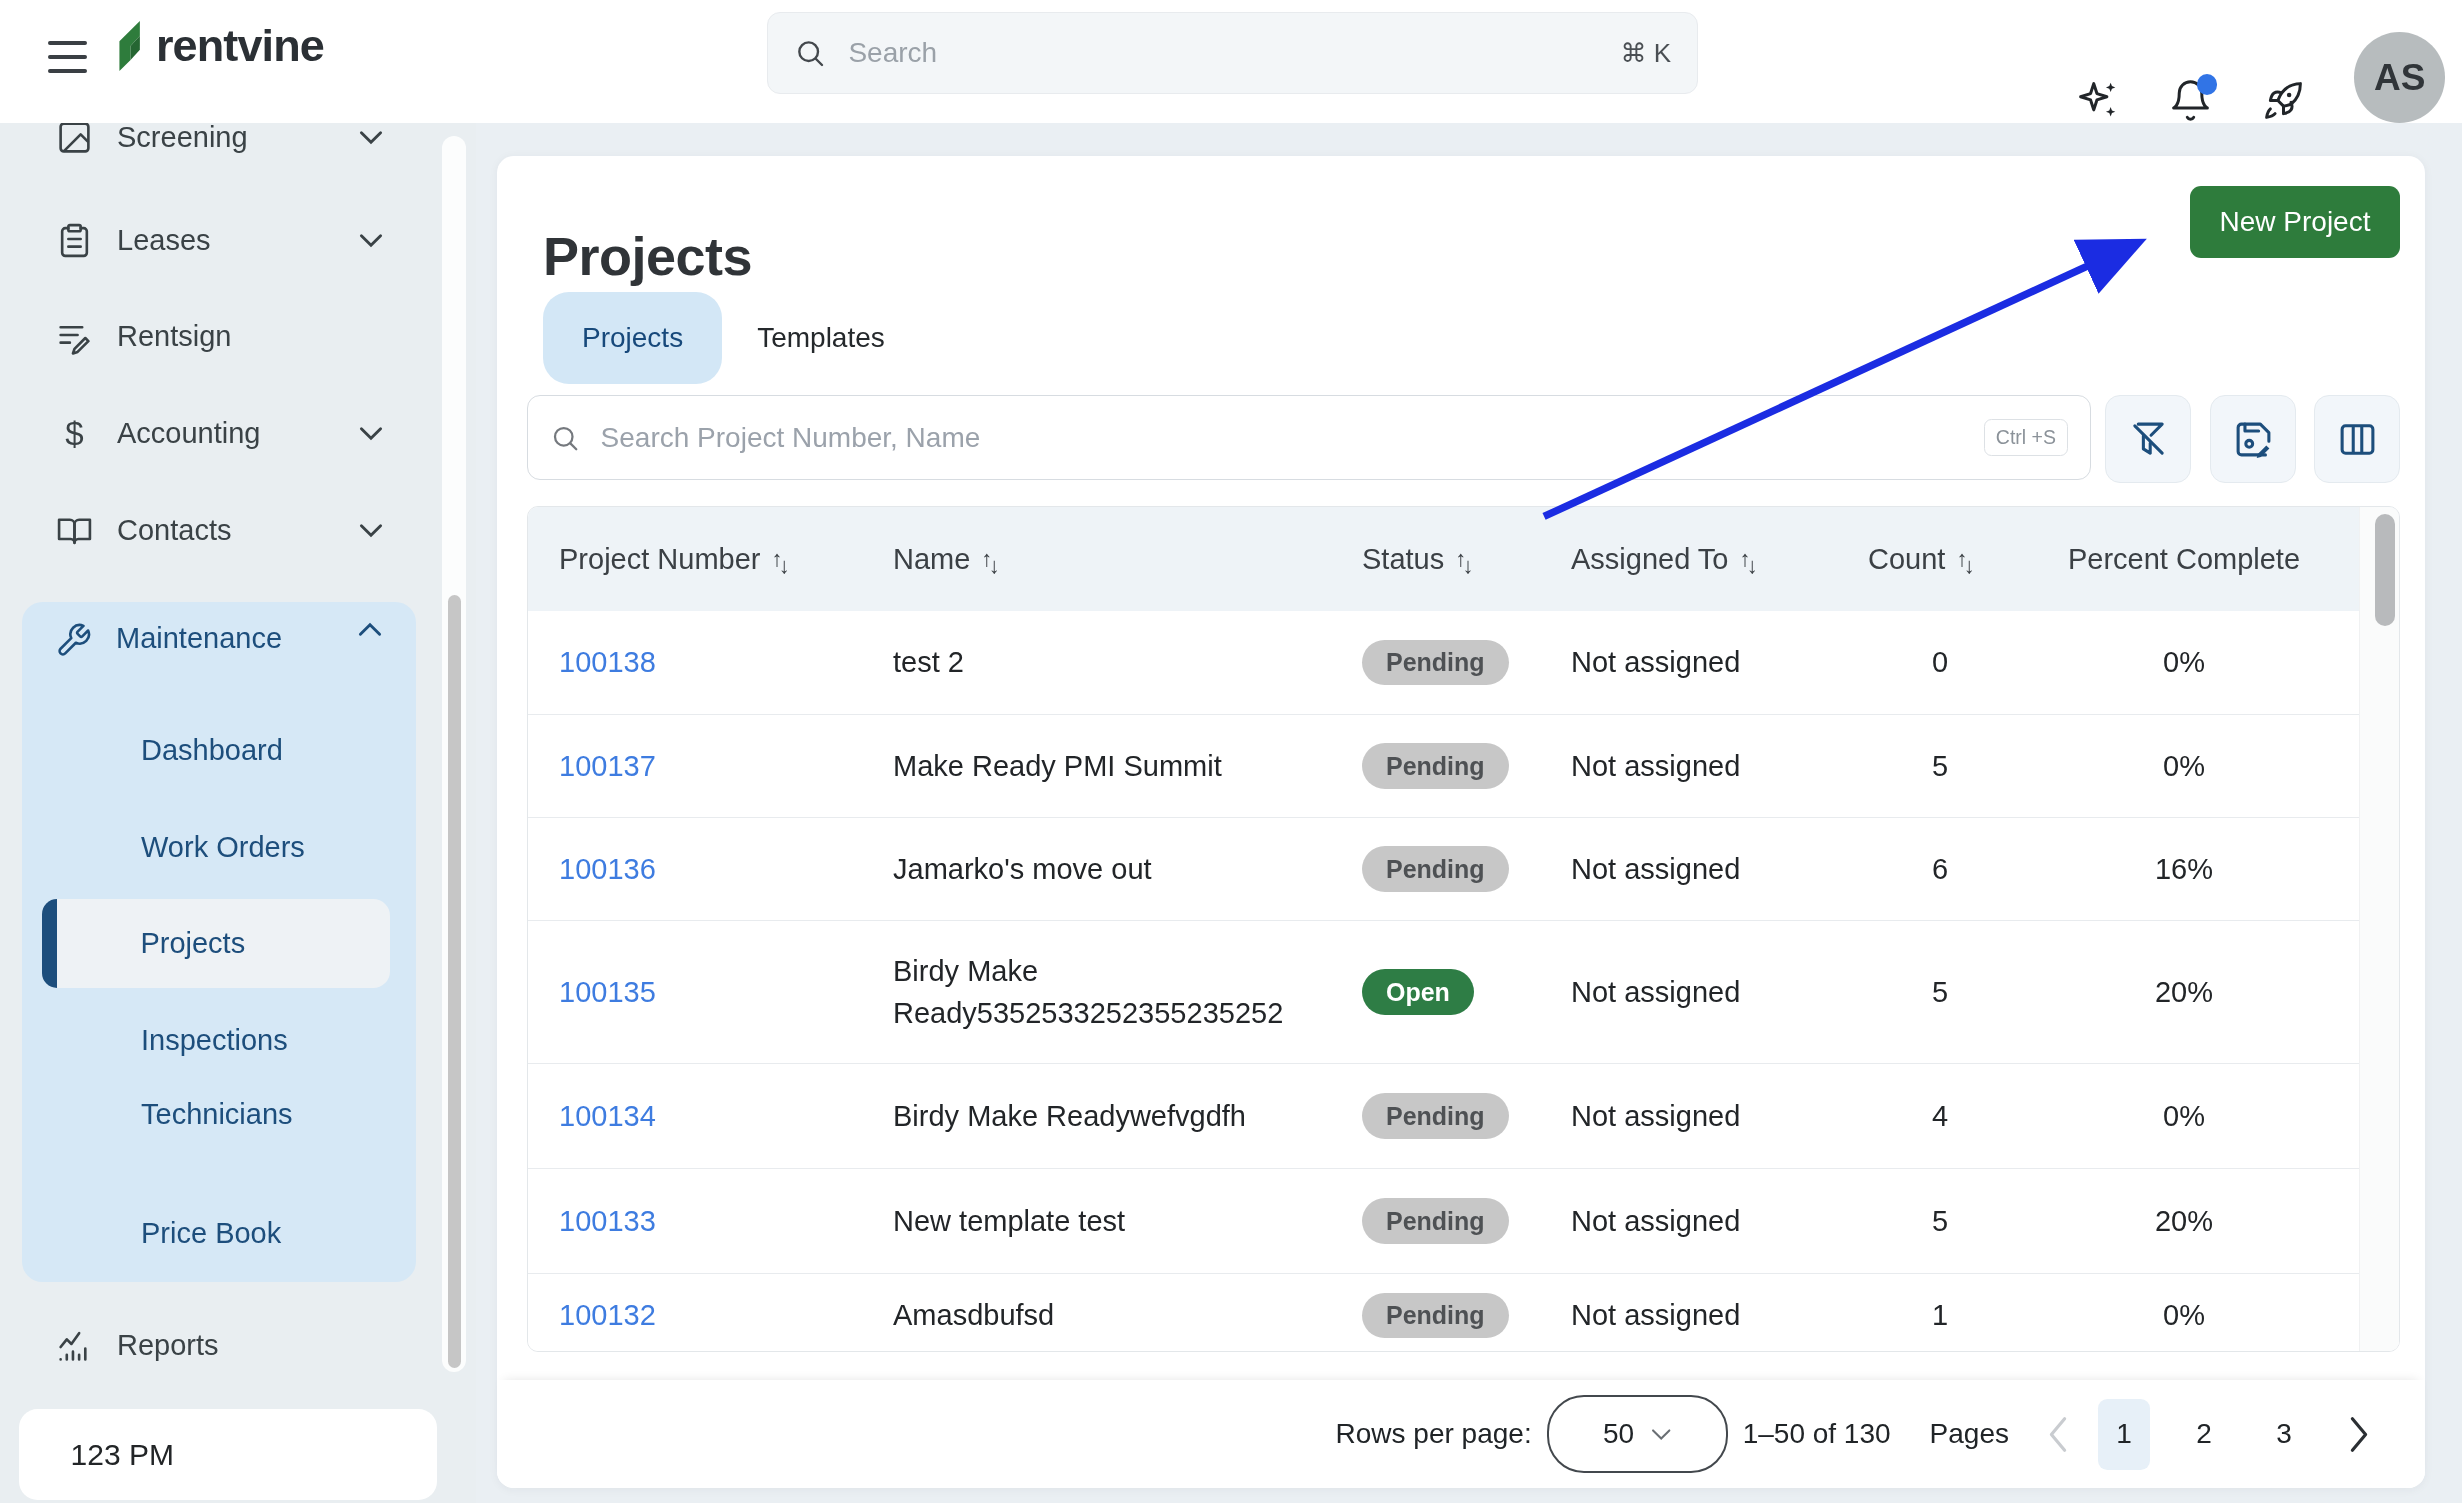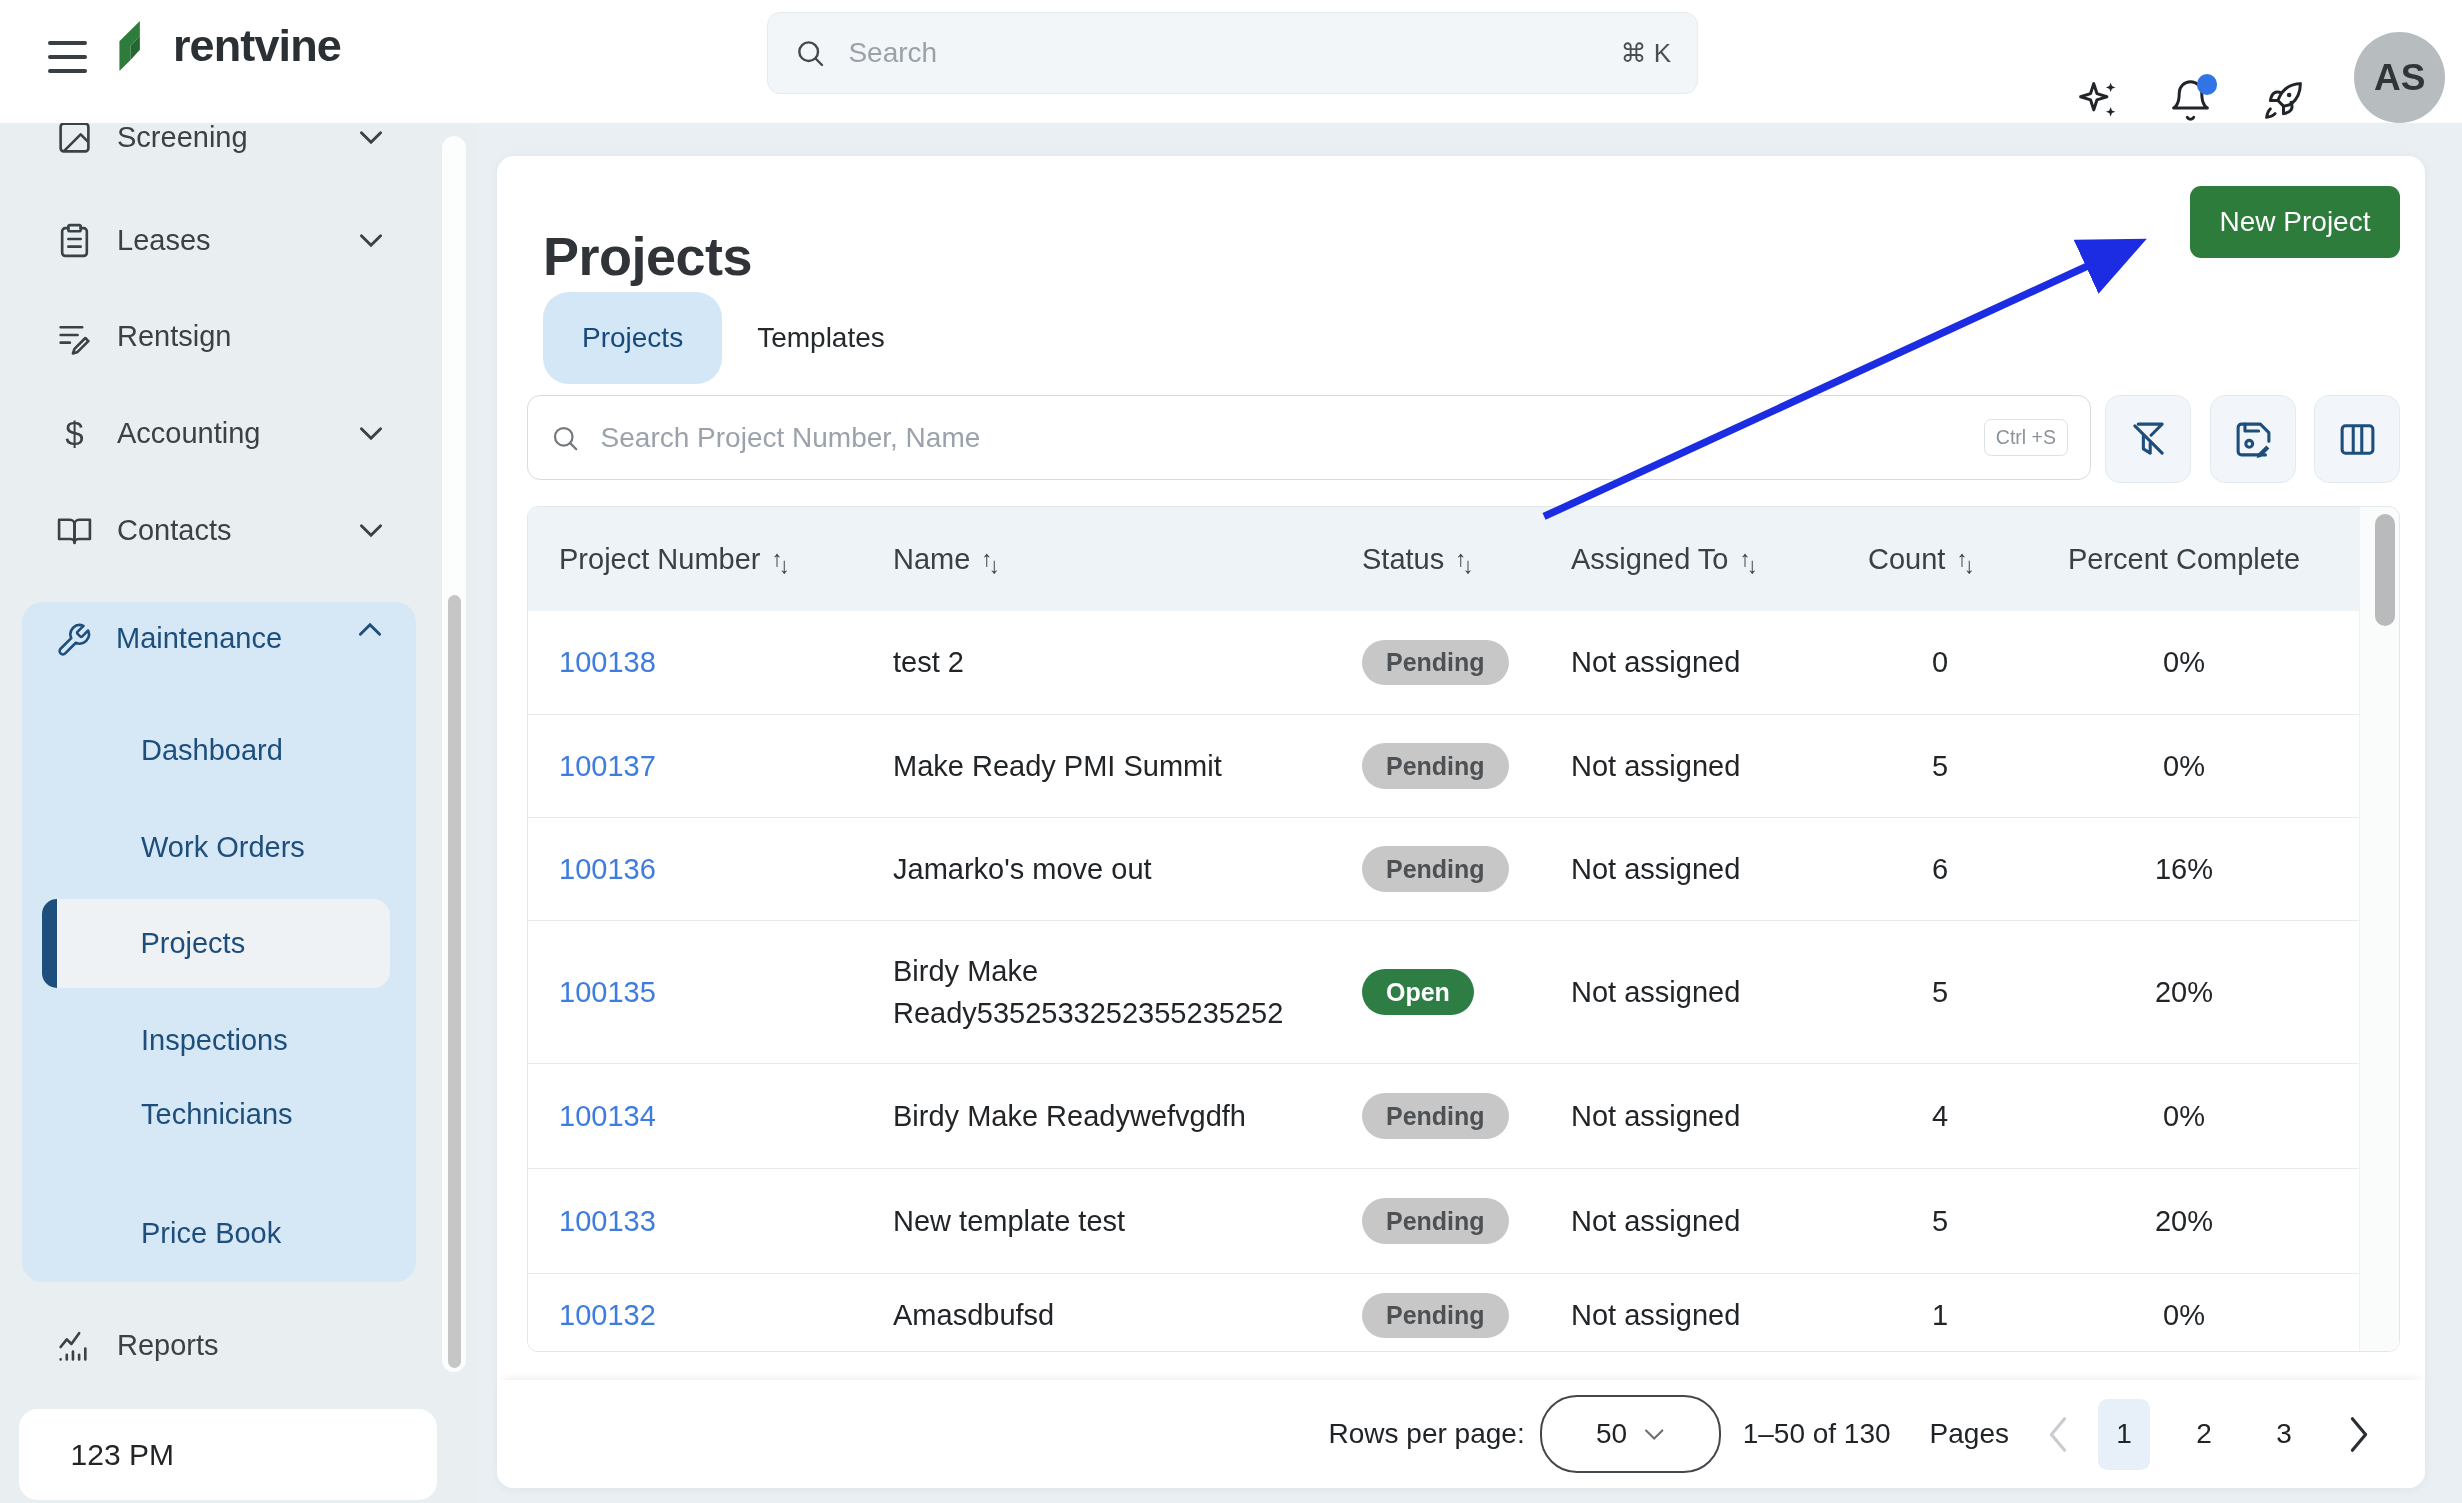--- a/index.html
+++ b/index.html
@@ -4,21 +4,21 @@
 <style>
   html,body{margin:0;padding:0;}
   body{width:2462px;height:1503px;overflow:hidden;background:#eaeff3;
        font-family:"Liberation Sans","DejaVu Sans",sans-serif;color:#30353a;}
   .page{position:relative;width:2462px;height:1503px;}
 
   
   .topbar{position:absolute;left:0;top:0;width:2462px;height:123px;background:#ffffff;}
   .hamburger{position:absolute;left:48px;top:41px;width:39px;height:32px;display:flex;flex-direction:column;justify-content:space-between;cursor:pointer;}
   .hamburger span{display:block;height:3.7px;border-radius:1.9px;background:#3a3f44;}
-  .logo{position:absolute;left:112px;top:18.6px;display:flex;align-items:center;gap:22px;}
+  .logo{position:absolute;left:112px;top:18.6px;display:flex;align-items:center;gap:5px;}
   .logo svg{width:39px;height:54px;}
   .logo-text{font-size:45px;font-weight:700;letter-spacing:-0.9px;color:#2b3035;}
   .gsearch{position:absolute;left:767px;top:12px;width:931px;height:82px;background:#f3f6f8;
            border:1.9px solid #e8ebee;border-radius:13px;display:flex;align-items:center;padding:0 26px;box-sizing:border-box;}
   .gsearch svg{width:32px;height:32px;color:#43484d;flex:0 0 auto;}
   .gsearch input{flex:1;border:none;background:transparent;outline:none;margin-left:20.4px;
                  font-size:28px;color:#30353a;font-family:inherit;}
   .gsearch input::placeholder{color:#9aa1a8;}
   .gshort{font-size:26px;color:#4a4f54;white-space:nowrap;}
   .top-actions{position:absolute;right:16.7px;top:0;height:123px;display:flex;align-items:flex-end;gap:48px;}
@@ -98,21 +98,21 @@
   .v-scroll{position:absolute;right:3.7px;top:7.4px;width:20.4px;height:112px;background:#b8babc;border-radius:10.2px;cursor:pointer;}
   .v-track{position:absolute;right:0;top:0;bottom:0;width:39px;background:#fafbfb;border-left:1.9px solid #f0f1f2;}
 
   
   .pager{position:absolute;left:0;right:0;bottom:0;height:108px;background:#fff;border-radius:0 0 16.7px 16.7px;
          display:flex;align-items:center;justify-content:flex-end;padding-right:54px;
          box-shadow:0 -5.6px 11px -7.4px rgba(0,0,0,.12);font-size:28px;color:#202427;}
   .rpp-select{margin-left:15px;width:177px;height:74px;border:2.8px solid #43484d;border-radius:37px;display:flex;
               align-items:center;justify-content:center;gap:16.7px;cursor:pointer;}
   .rpp-select .chev{width:20.4px;height:13px;color:#6a6f74;}
-  .pg-range{margin-left:22px;}
+  .pg-range{margin-left:15px;}
   .pg-label{margin-left:39px;}
   .pg-chev{margin-left:37px;width:24px;height:37px;display:flex;align-items:center;cursor:pointer;}
   .pg-chev svg{width:24px;height:37px;}
   .pg-chev.dis{color:#c9ccd0;}
   .pg-chev.en{color:#2b2f33;}
   .pg-num{margin-left:28px;min-width:52px;height:71px;display:flex;align-items:center;justify-content:center;
           border-radius:9.3px;cursor:pointer;}
   .pg-cur{background:#e7f0f8;}
 
   .annot{position:absolute;left:0;top:0;pointer-events:none;z-index:50;}

